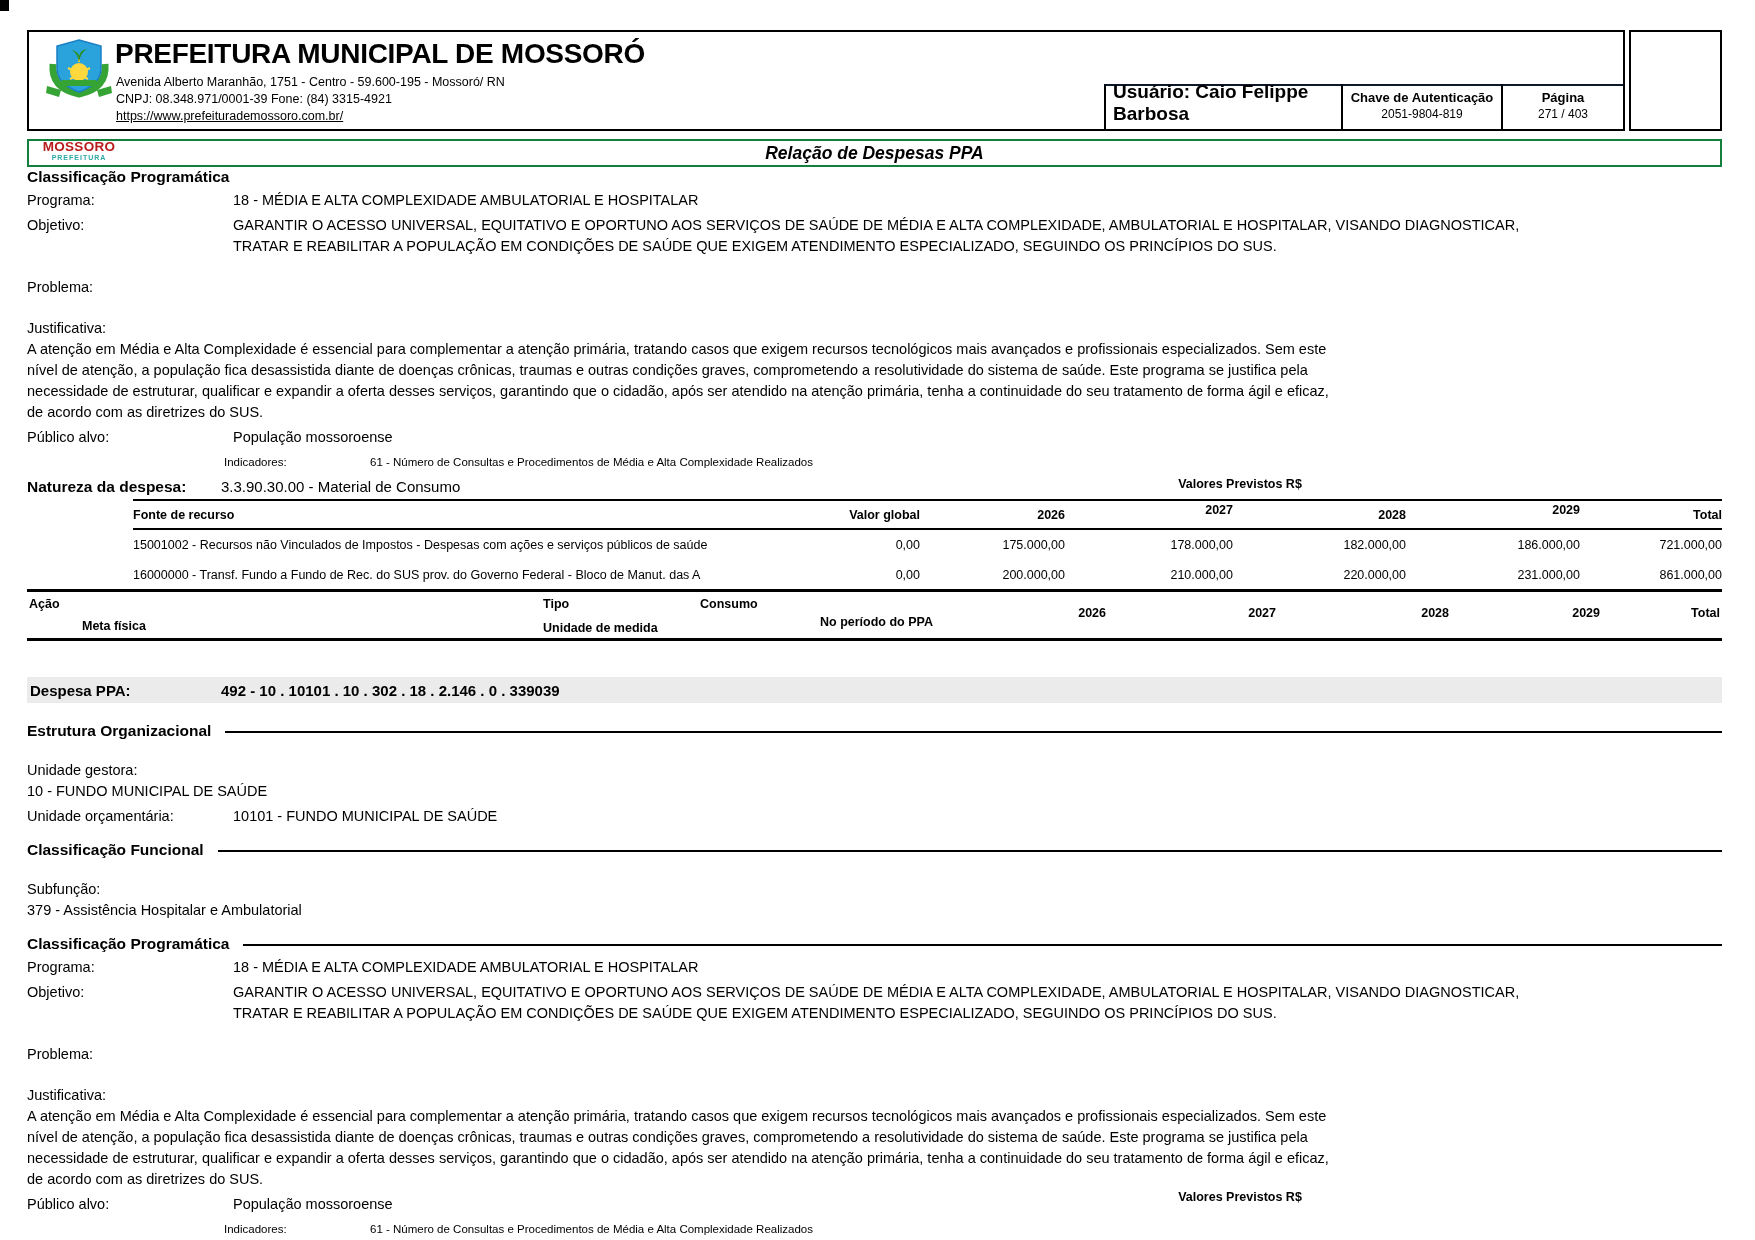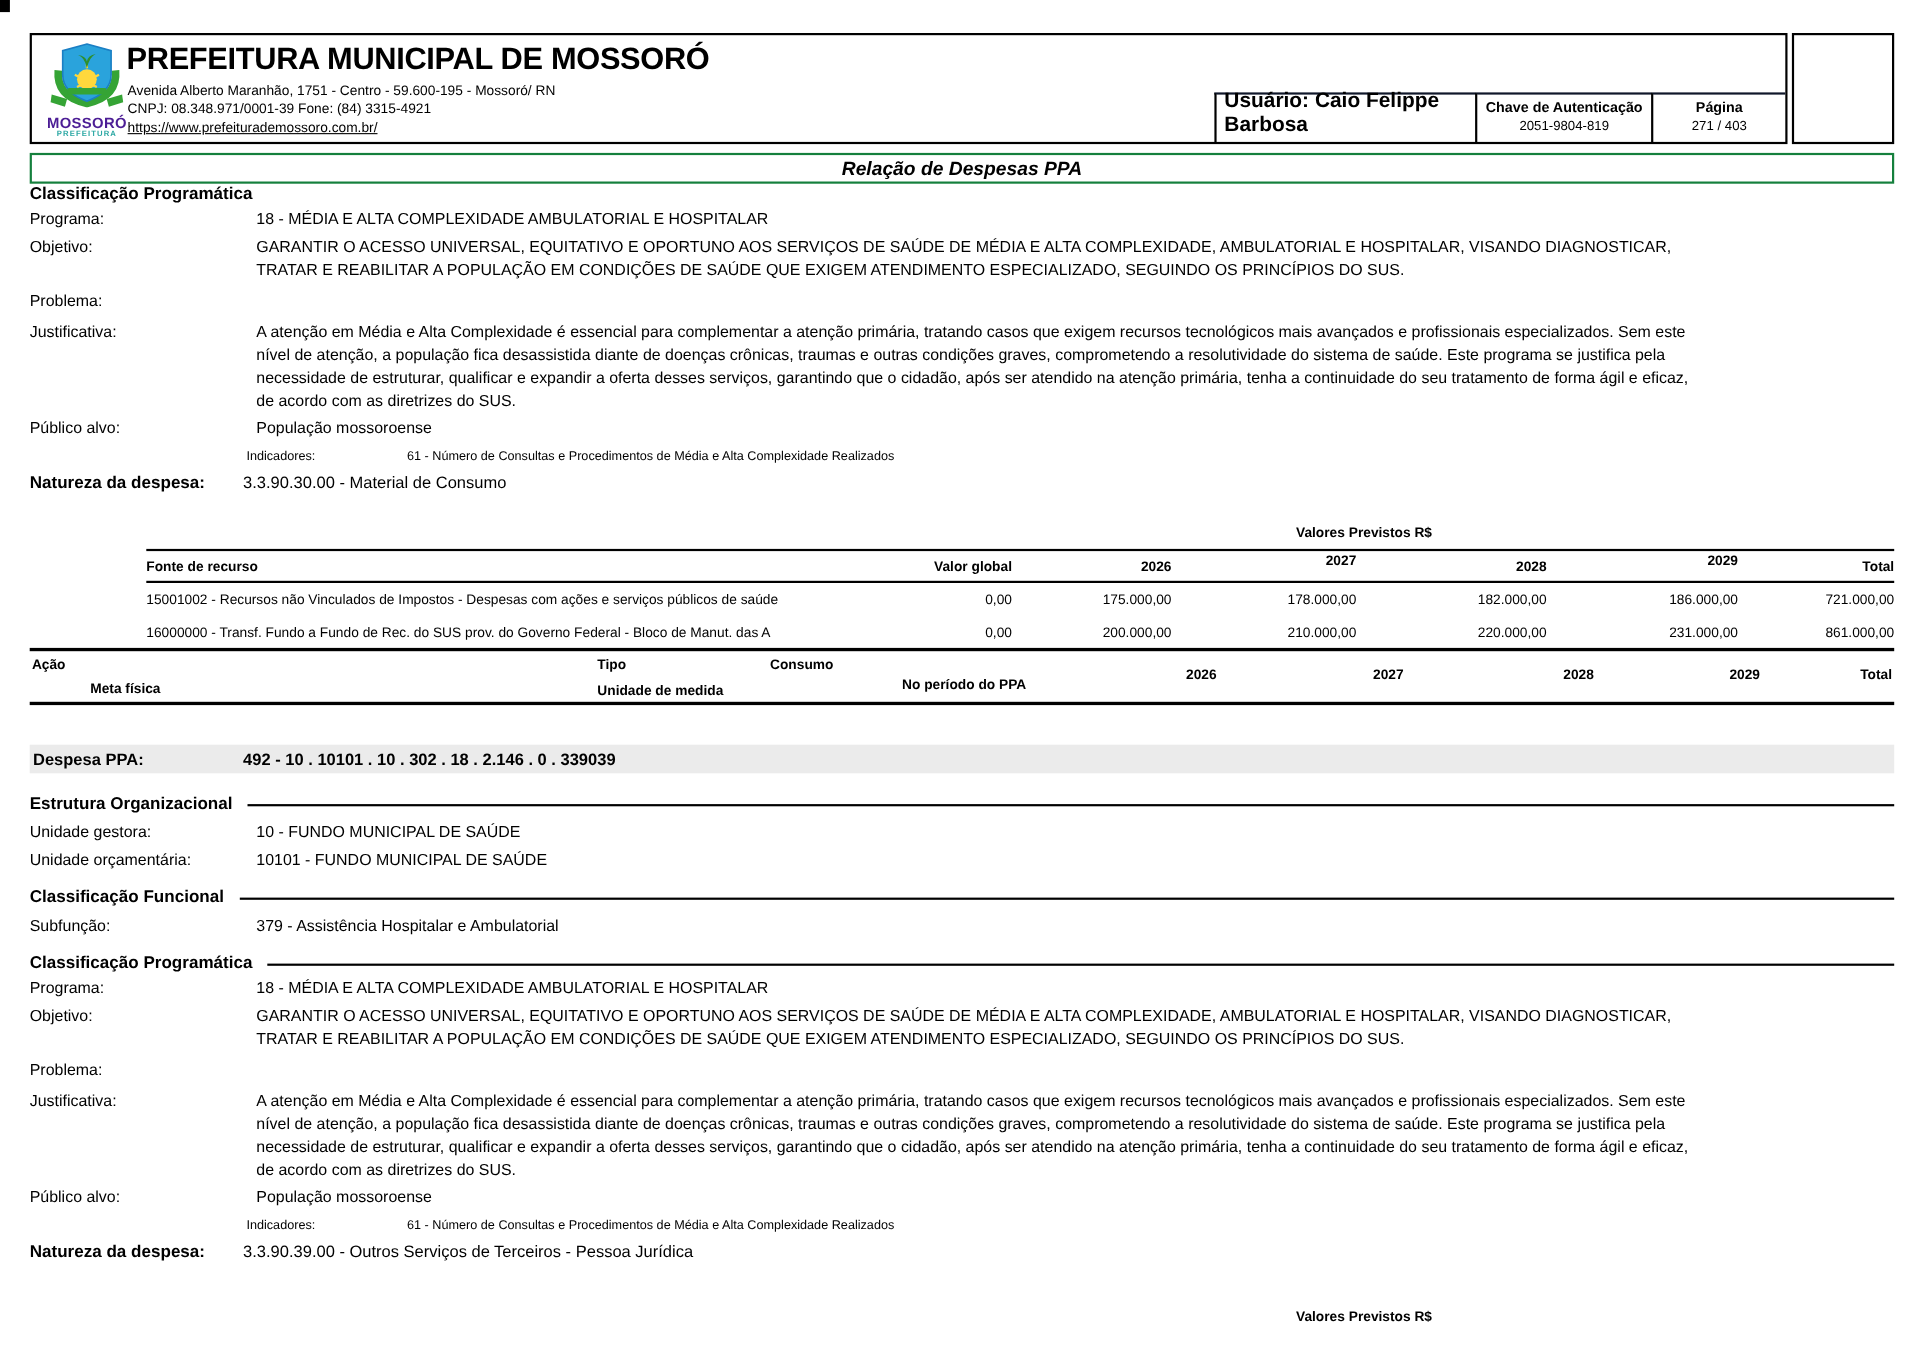--- a/index.html
+++ b/index.html
@@ -10,21 +10,21 @@
   }
   .corner-mark { position:absolute; top:0; left:0; width:9px; height:11px; background:#000; }
 
   
   .header-box { position:absolute; top:30px; left:27px; width:1598px; height:101px;
     border:2px solid #000; box-sizing:border-box; }
   .header-side-box { position:absolute; top:30px; left:1629px; width:93px; height:101px;
     border:2px solid #000; box-sizing:border-box; }
 
   .logo { position:absolute; top:6px; left:12px; width:76px; height:86px; text-align:center; }
-  .logo-title { font-size:13.5px; font-weight:bold; color:#4c1d95; letter-spacing:0.3px; line-height:14px; }
+  .logo-title { font-size:13.5px; font-weight:bold; color:#b91c1c; letter-spacing:0.3px; line-height:14px;margin-top:36px; }
   .logo-subtitle { font-size:7px; font-weight:bold; color:#2aa7a3; letter-spacing:1px; line-height:8px; }
 
   .org-name { position:absolute; top:6px; left:86px; font-size:28px; font-weight:bold; letter-spacing:-0.3px; }
   .hdr-line { position:absolute; left:87px; font-size:12.5px; }
   .hdr-line.l1 { top:43px; }
   .hdr-line.l2 { top:60px; }
   .hdr-line.l3 { top:77px; text-decoration:underline; }
 
   .header-cells { position:absolute; bottom:0; right:0; display:flex; }
   .hcell { border-left:2px solid #000; border-top:2px solid #0f172a; box-sizing:border-box; height:45px; }
@@ -42,21 +42,21 @@
   
   .sec { position:absolute; left:27px; width:1695px; }
   .sec1 { top:168px; }
   .sec2 { top:722px; }
   .sec-heading-row { display:flex; align-items:center; height:18px; }
   .sec-heading { font-size:15.5px; font-weight:bold; white-space:nowrap; }
   .sec-rule { flex:1; border-top:2px solid #000; margin-left:14px; position:relative; top:1px; }
   .mt14 { margin-top:14px; }
 
   .field { display:flex; margin-top:4px; }
-  .field.mt7 { margin-top:7px; }
+  .field.mt7 { margin-top:20px;flex-direction:column; }
   .f-label { width:206px; flex:none; font-size:14.5px; line-height:21px; }
   .f-value { width:1307px; font-size:14.5px; line-height:21px; }
 
   .indic-row { display:flex; margin-top:7px; font-size:11.5px; line-height:15px; }
   .indic-label { margin-left:197px; width:146px; flex:none; }
 
   .natureza-row { display:flex; margin-top:8px; align-items:baseline; }
   .nat-label { font-size:15.5px; font-weight:bold; width:194px; flex:none; }
   .nat-value { font-size:15px; }
 

